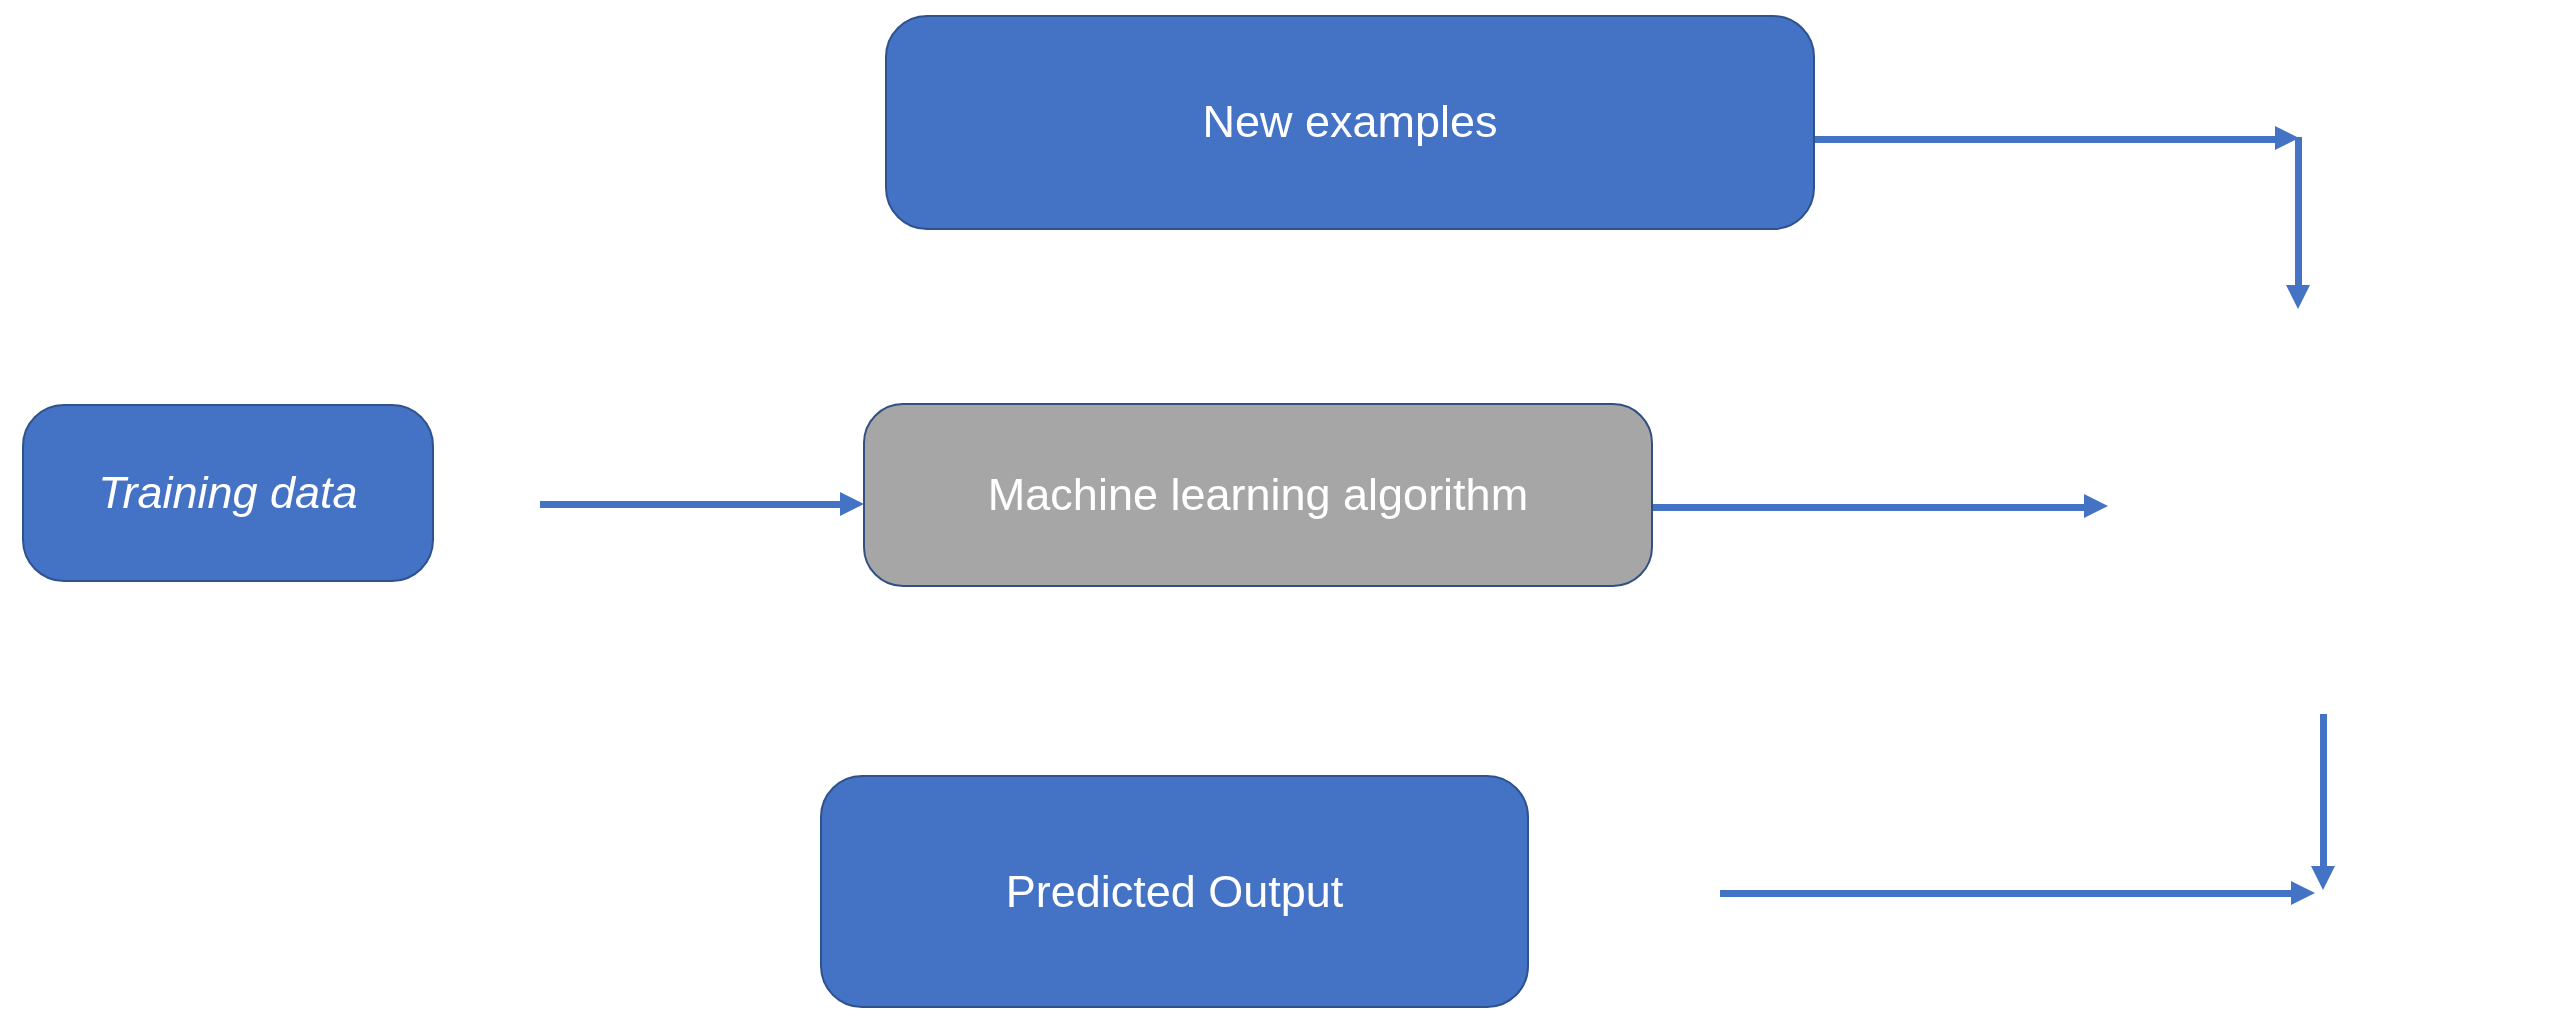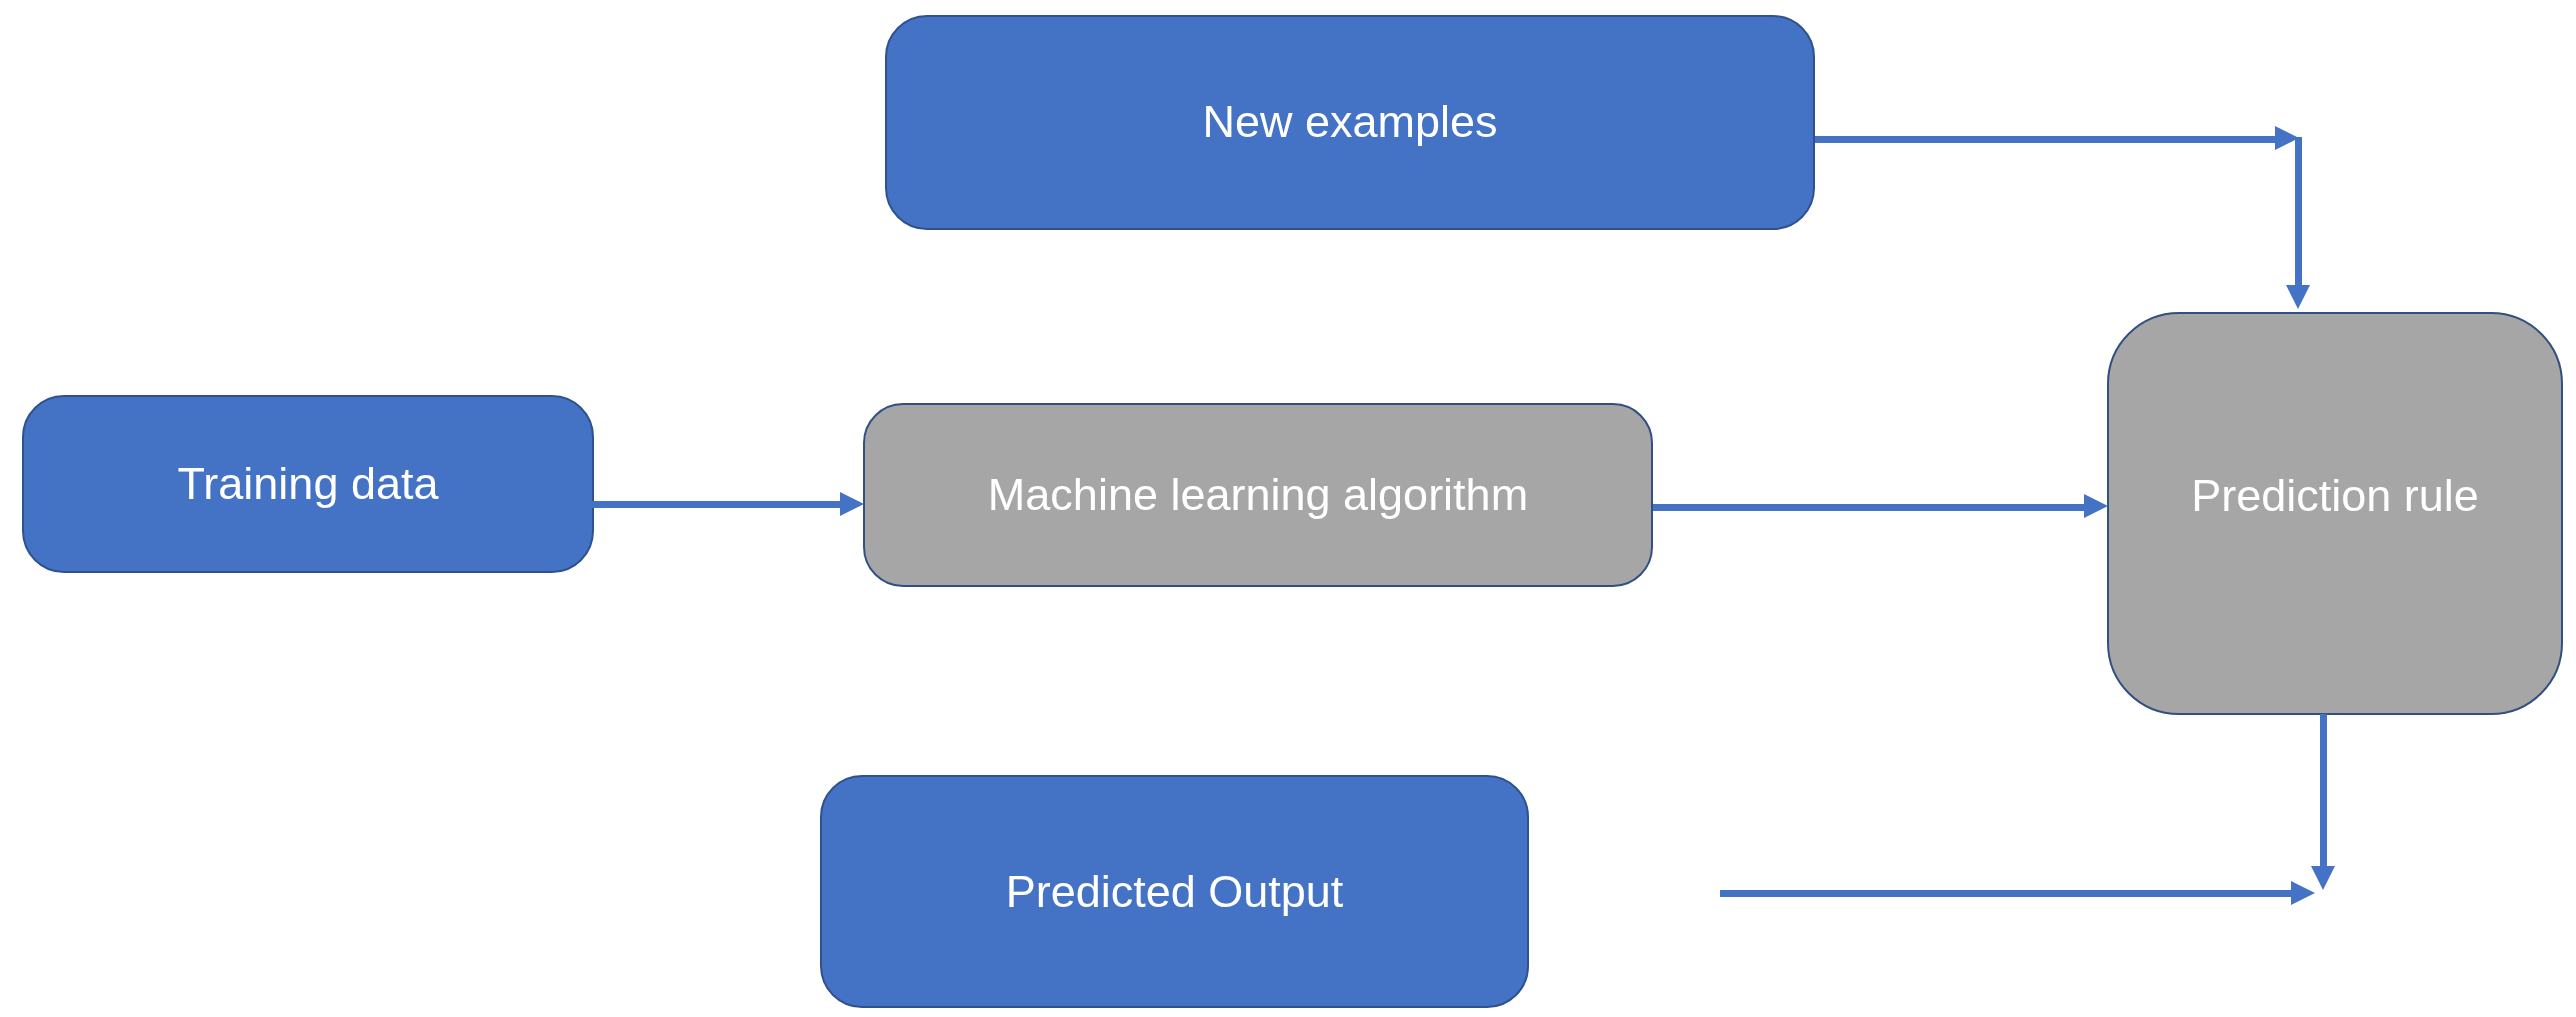--- a/index.html
+++ b/index.html
@@ -34,21 +34,21 @@
     border: 2.9px solid var(--node-blue-border, #2f528f);
     border-radius: 42px;
   }
   .node.gray {
     background: var(--node-gray, #a6a6a6);
     border: 2.9px solid var(--node-gray-border, #315081);
     border-radius: 40px;
   }
 
   #node-new-examples     { left: 885px; top: 14.5px;   width: 930px; height: 215px; }
-  #node-training-data    { left: 22px;   top: 395px;  width: 572px;  height: 178px; }
+  #node-training-data    { left: 22px;   top: 404px;  width: 412px;  height: 178px; font-style: italic; }
   #node-ml-algorithm     { left: 863px; top: 403px;  width: 790px; height: 184px; }
   #node-prediction-rule  { left: 2107px; top: 312px;  width: 456px;  height: 403px; border-radius: 72px; padding-bottom: 36px; }
   #node-predicted-output { left: 820px; top: 775px; width: 709px; height: 233px; }
 
   
   .edge-line {
     position: absolute;
     background: var(--accent, #4472c4);
   }
   .head-right {
@@ -98,23 +98,20 @@
   </div>
 
   <div class="node blue" id="node-training-data">
     <span>Training data</span>
   </div>
 
   <div class="node gray" id="node-ml-algorithm">
     <span>Machine learning algorithm</span>
   </div>
 
-  <div class="node gray" id="node-prediction-rule">
-    <span>Prediction rule</span>
-  </div>
 
   <div class="node blue" id="node-predicted-output">
     <span>Predicted Output</span>
   </div>
 
   <div class="edge-line" id="edge-a-line"></div>
   <div class="head-right" id="edge-a-head"></div>
 
   <div class="edge-line" id="edge-b-line"></div>
   <div class="head-right" id="edge-b-head"></div>

